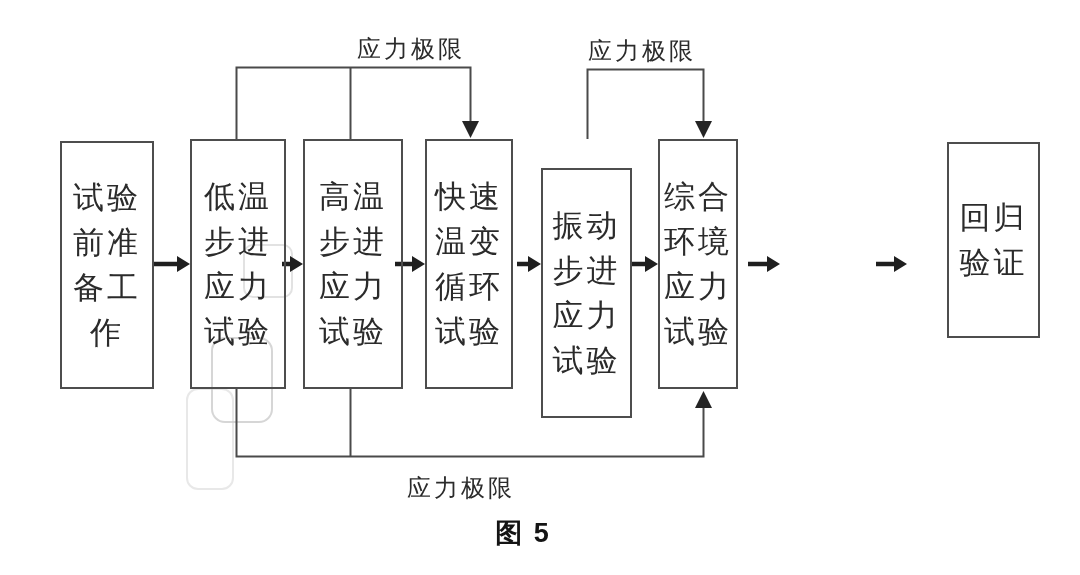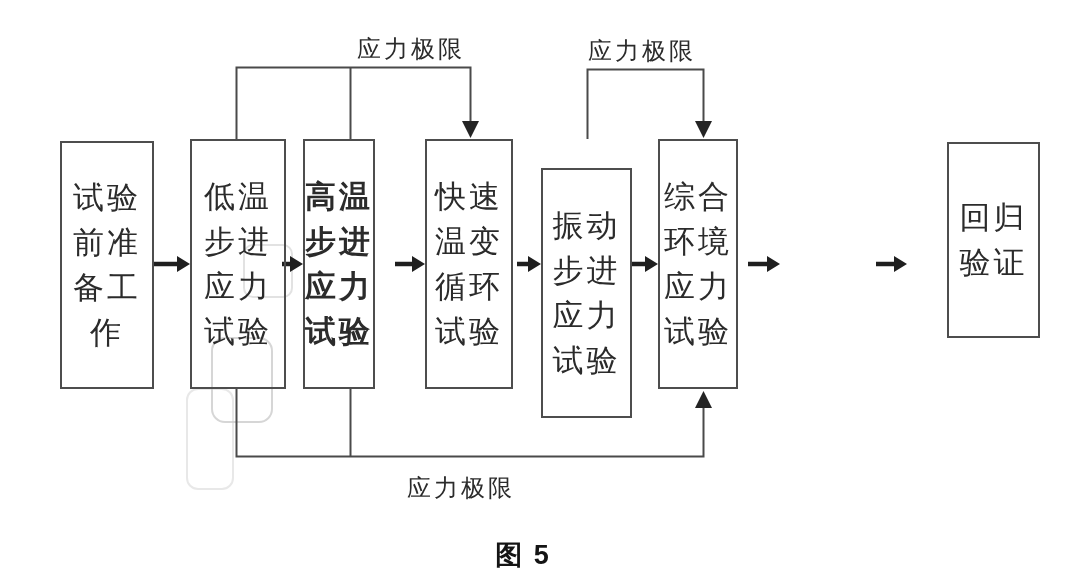--- a/index.html
+++ b/index.html
@@ -52,21 +52,21 @@
     transform: translate(-50%, -50%);
     font-size: 24px;
     letter-spacing: 3px;
     color: #2b2b2b;
     white-space: nowrap;
   }
   .caption {
     position: absolute;
     z-index: 4;
     left: 523px;
-    top: 555px;
+    top: 533px;
     transform: translate(-50%, -50%);
     display: flex;
     align-items: baseline;
     gap: 24px;
     font-size: 27px;
     font-weight: bold;
     color: #141414;
     letter-spacing: 2px;
     white-space: nowrap;
   }
@@ -151,21 +151,21 @@
 前准
 备工
 作</span>
   </div>
   <div class="flow-box" style="left:190px; top:139px; width:96px; height:250px;">
     <span class="box-text">低温
 步进
 应力
 试验</span>
   </div>
-  <div class="flow-box" style="left:303px; top:139px; width:72px; height:250px;font-weight:bold;">
+  <div class="flow-box" style="left:303px; top:139px; width:100px; height:250px;">
     <span class="box-text">高温
 步进
 应力
 试验</span>
   </div>
   <div class="flow-box" style="left:425px; top:139px; width:88px; height:250px;">
     <span class="box-text">快速
 温变
 循环
 试验</span>

